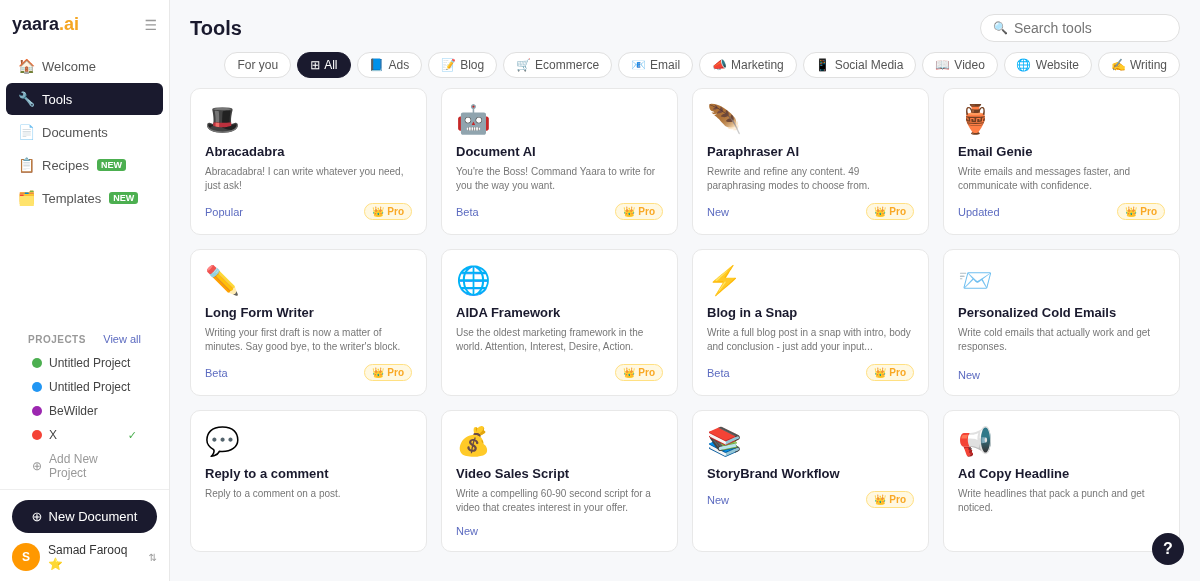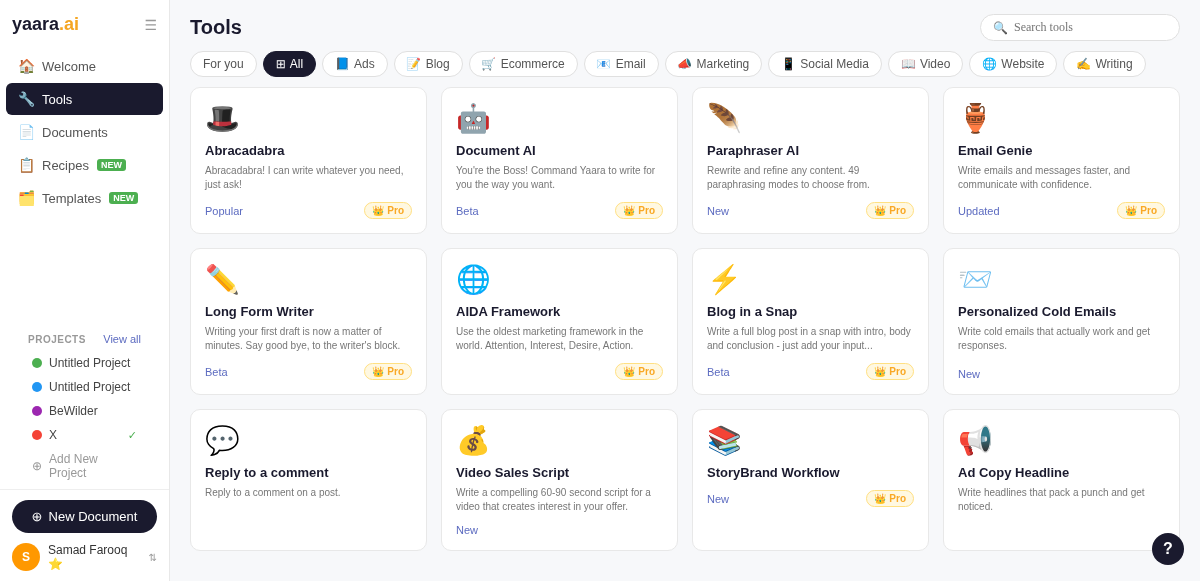--- a/index.html
+++ b/index.html
@@ -147,34 +147,34 @@
       gap: 6px;
       background: #fff;
       border: 1px solid #e0e0e0;
       border-radius: 20px;
       padding: 5px 12px;
       width: 200px;
     }
     .search-box input {
       border: none;
       outline: none;
-      font-size: 12px;
+      font-size: 14px;
       color: #a16207;
       background: transparent;
       width: 100%;
-      font-family: Liberation Serif, serif;
     }
     .search-icon-sm { color: #aaa; font-size: 12px; }
 
     
     .filter-bar {
       padding: 0 20px 10px;
       display: flex;
       gap: 6px;
       flex-wrap: wrap;
+      justify-content: flex-end;
     }
     .filter-chip {
       display: flex;
       align-items: center;
       gap: 4px;
       padding: 5px 12px;
       border-radius: 20px;
       font-size: 12px;
       cursor: pointer;
       border: 1px solid #e0e0e0;

